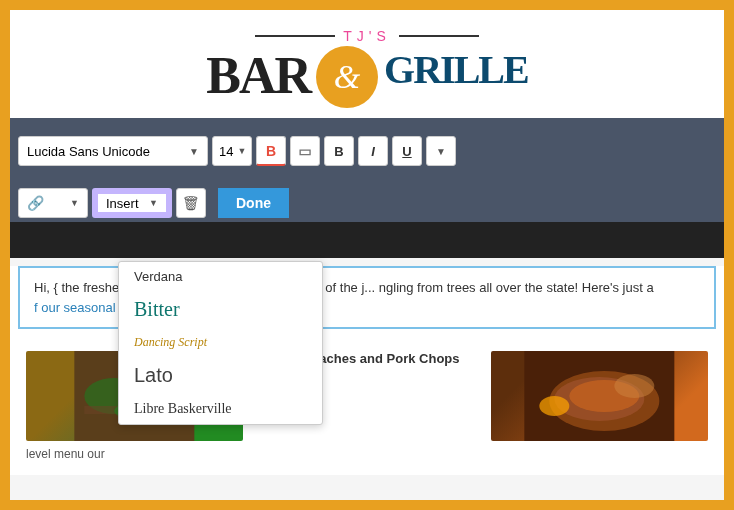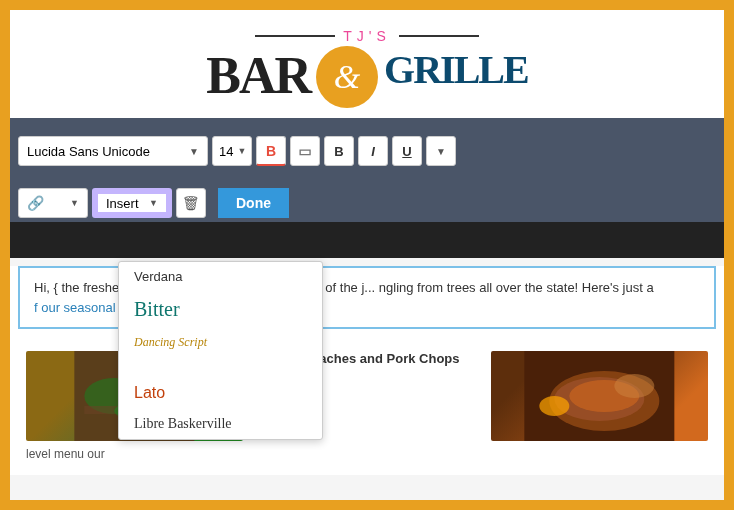--- a/index.html
+++ b/index.html
@@ -343,23 +343,22 @@
 
     .font-option.dancing {
       font-family: cursive;
       color: #b8860b;
       font-style: italic;
       font-size: 12px;
     }
 
     .font-option.lato {
       font-family: Arial, sans-serif;
-      color: #c2410c;
-      font-size: 16px;
-      margin-top: 20px;
+      color: #404040;
+      font-size: 20px;
     }
 
     .font-option.libre {
       font-family: Liberation Serif, serif;
       color: #333;
       font-size: 14px;
     }
 
     .toolbar-wrapper {
       position: relative;

